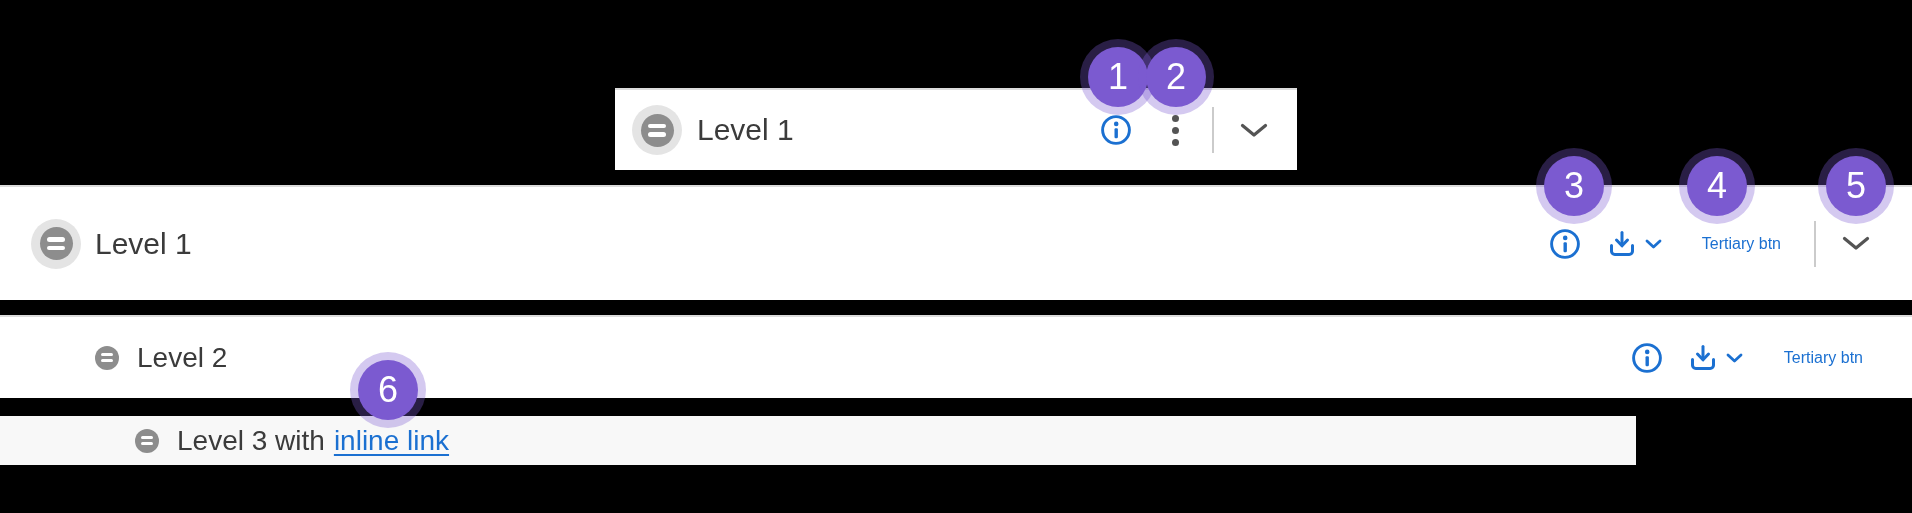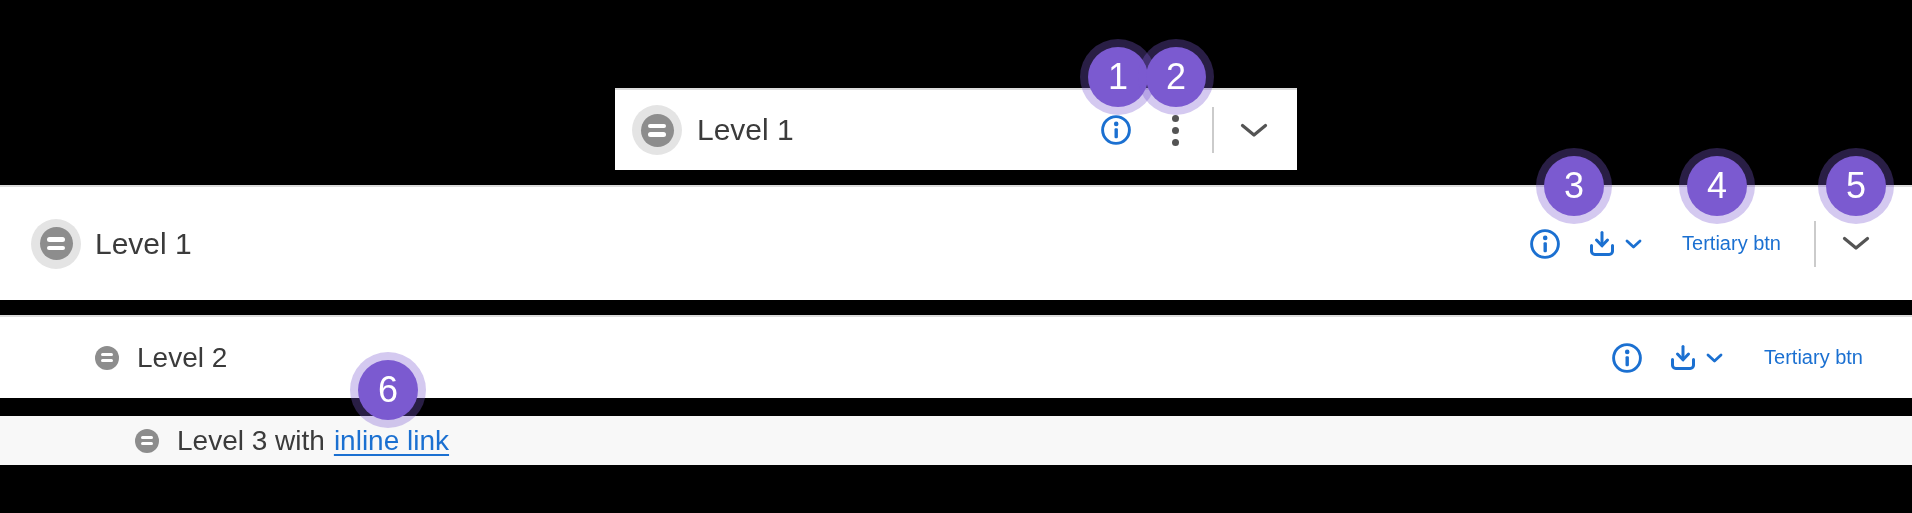--- a/index.html
+++ b/index.html
@@ -14,21 +14,21 @@
   }
   .hdr {
     position: absolute;
     display: flex;
     align-items: center;
     border-top: 2px solid #dcdcdc;
   }
   .panel-hdr { left: 615px; top: 88px;  width: 682px;  height: 82px;  background: #fff; }
   .row1-hdr  { left: 0;     top: 185px; width: 1912px; height: 115px; background: #fff; }
   .row2-hdr  { left: 0;     top: 315px; width: 1912px; height: 83px;  background: #ffffff; }
-  .row3-hdr  { left: 0;     top: 416px; width: 1912px; height: 49px;  background: #f8f8f8;
+  .row3-hdr  { left: 0;     top: 416px; width: 1636px; height: 49px;  background: #f8f8f8;
                border-top: none; }
 
   .title { color: #3b3b3b; font-size: 30px; white-space: nowrap; }
   .title-sm { color: #3b3b3b; font-size: 28px; white-space: nowrap; }
   .spacer { flex: 1; }
 
   
   .handle-lg {
     width: 50px; height: 50px; border-radius: 50%;
     background: #e4e4e4; flex: 0 0 auto;
@@ -53,21 +53,21 @@
     color: #1b70d1; cursor: pointer; flex: 0 0 auto;
   }
   .graybtn { color: #545454; }
   .dlgroup { display: flex; align-items: center; gap: 8px; flex: 0 0 auto; }
   .kebab { display: flex; flex-direction: column; gap: 5px; align-items: center; }
   .kebab .dot { width: 7px; height: 7px; border-radius: 50%; background: #545454; }
   .vdivider { width: 2px; height: 46px; background: #cbcbcb; flex: 0 0 auto; }
 
   .tertiary {
     background: none; border: none; padding: 0; cursor: pointer;
-    color: #1b70d1; font-size: 20px; white-space: nowrap;
+    color: #1b70d1; font-size: 16px; white-space: nowrap;
     font-family: "Liberation Sans", sans-serif; flex: 0 0 auto;
   }
   .inline-link {
     color: #1b70d1; text-decoration: underline;
     text-decoration-thickness: 2px; text-underline-offset: 4px;
     cursor: pointer;
   }
 
   
   .badge {

